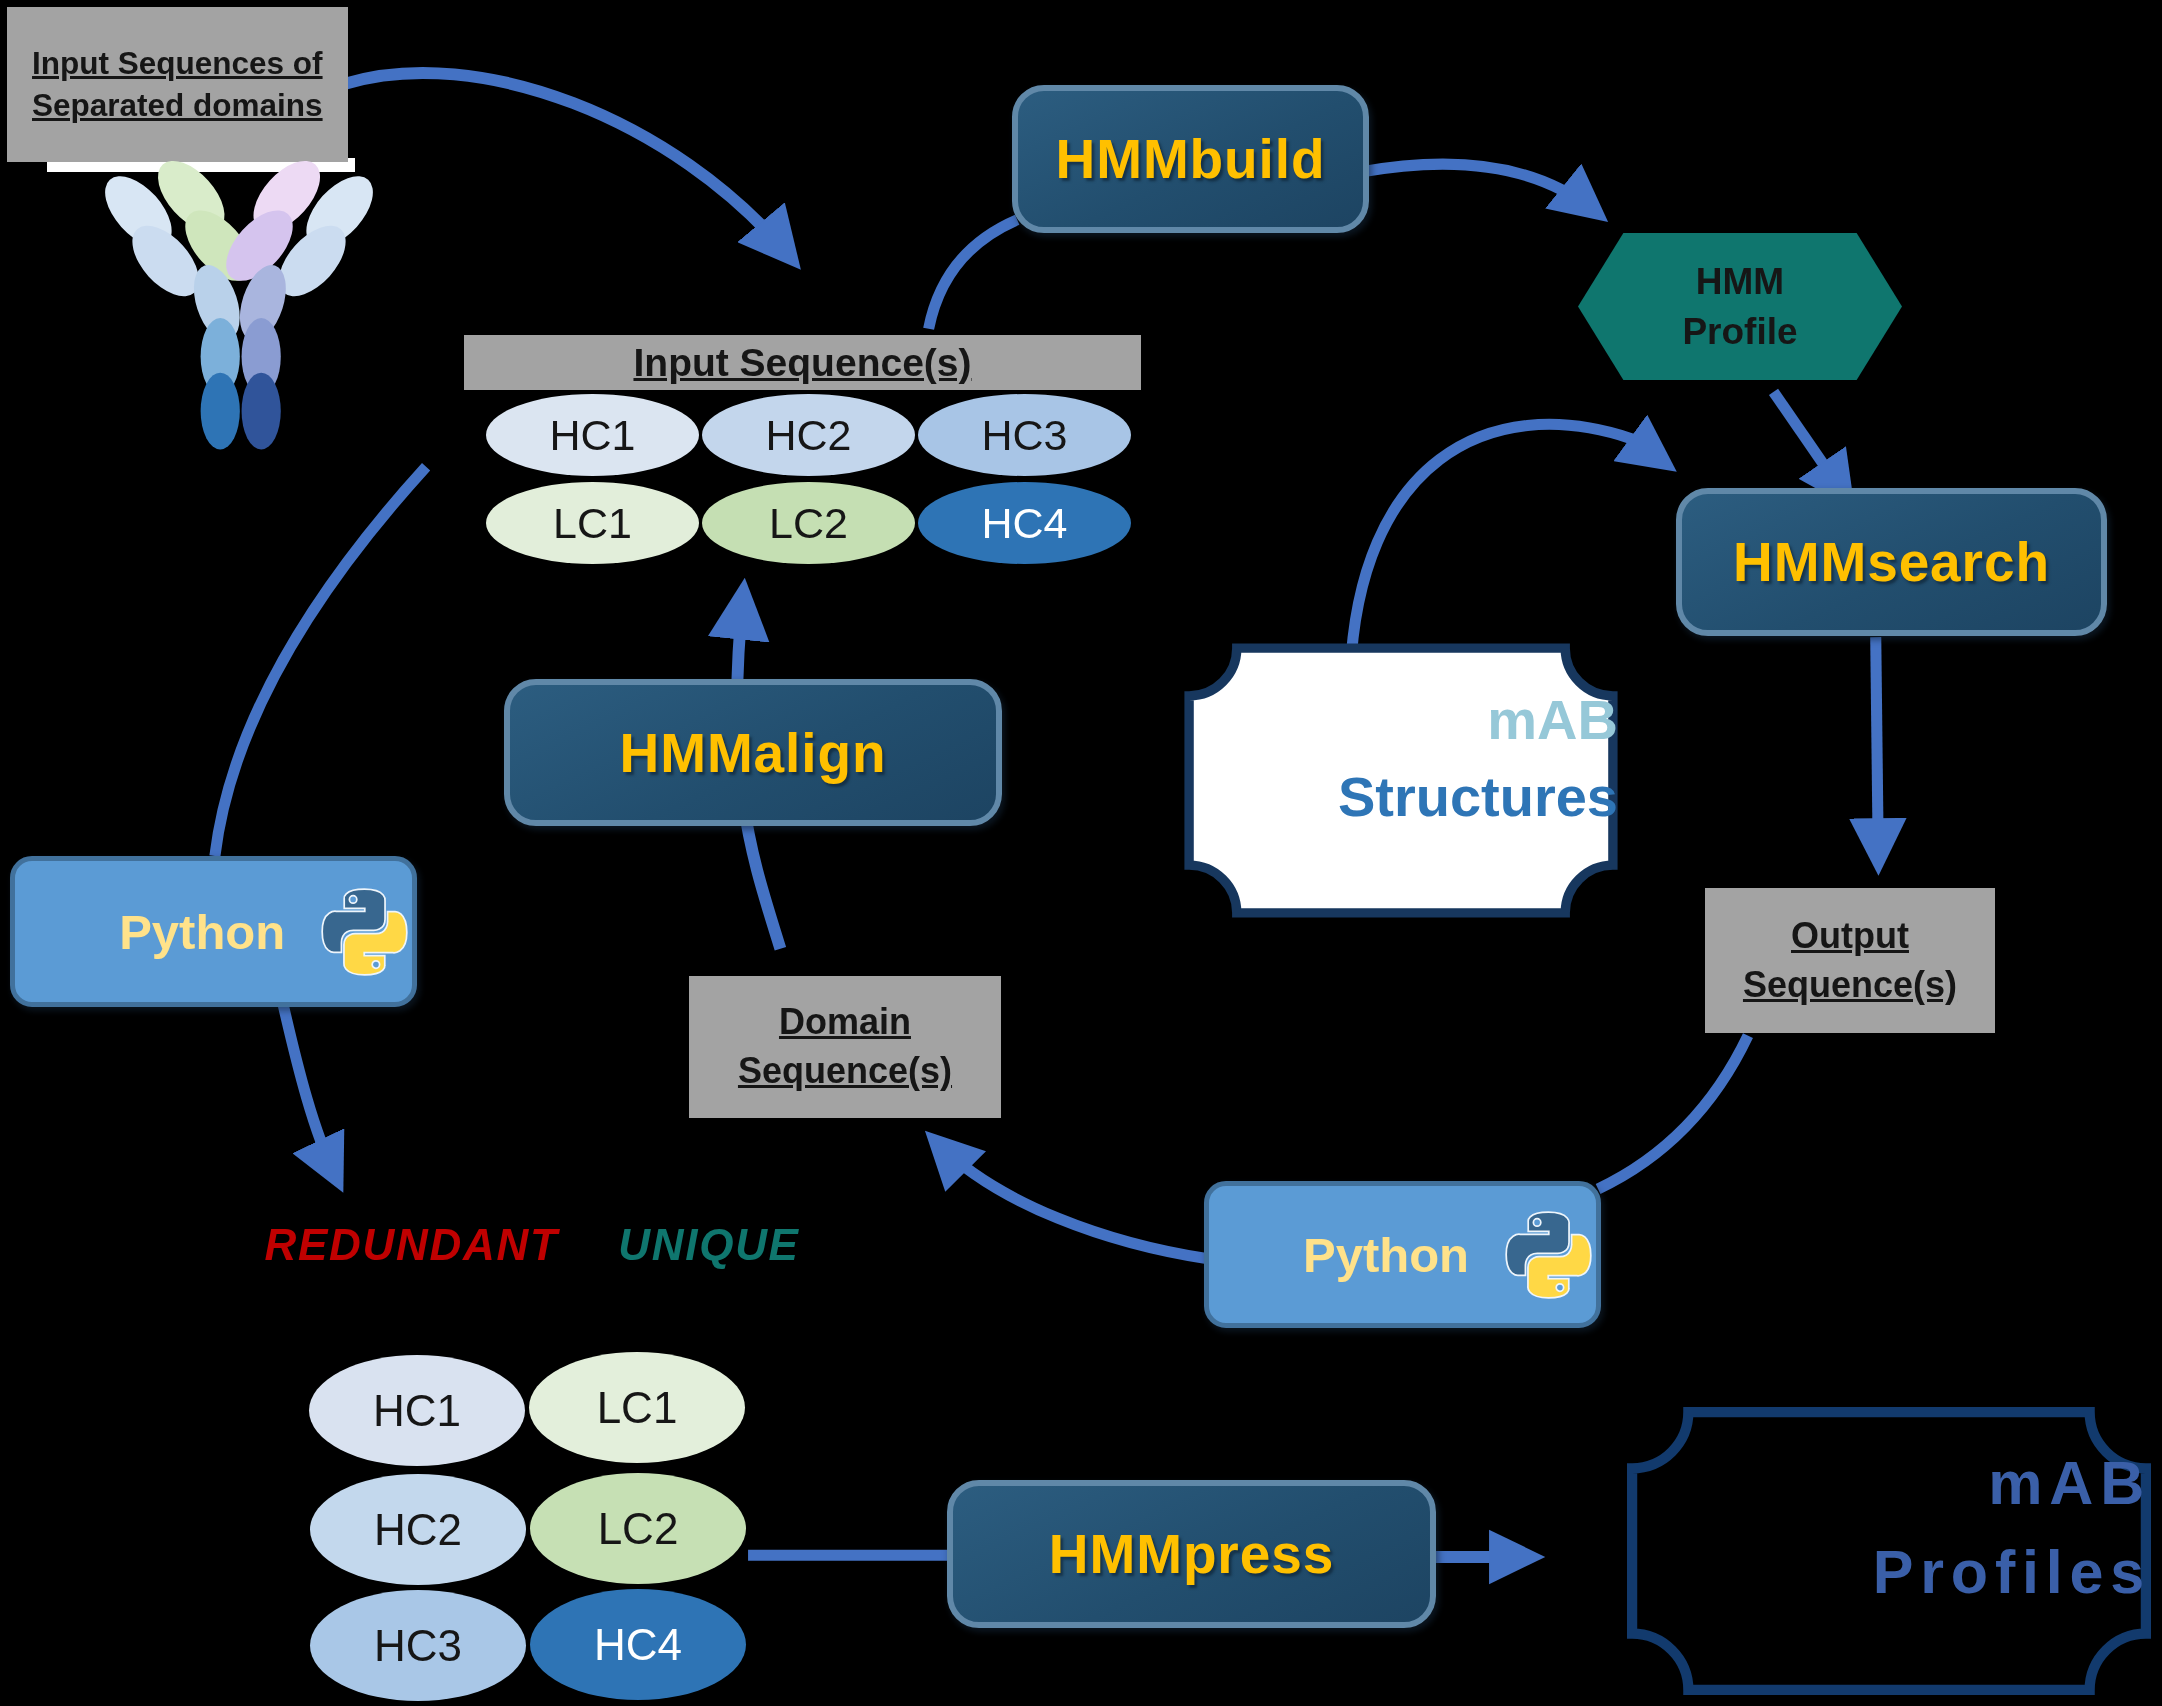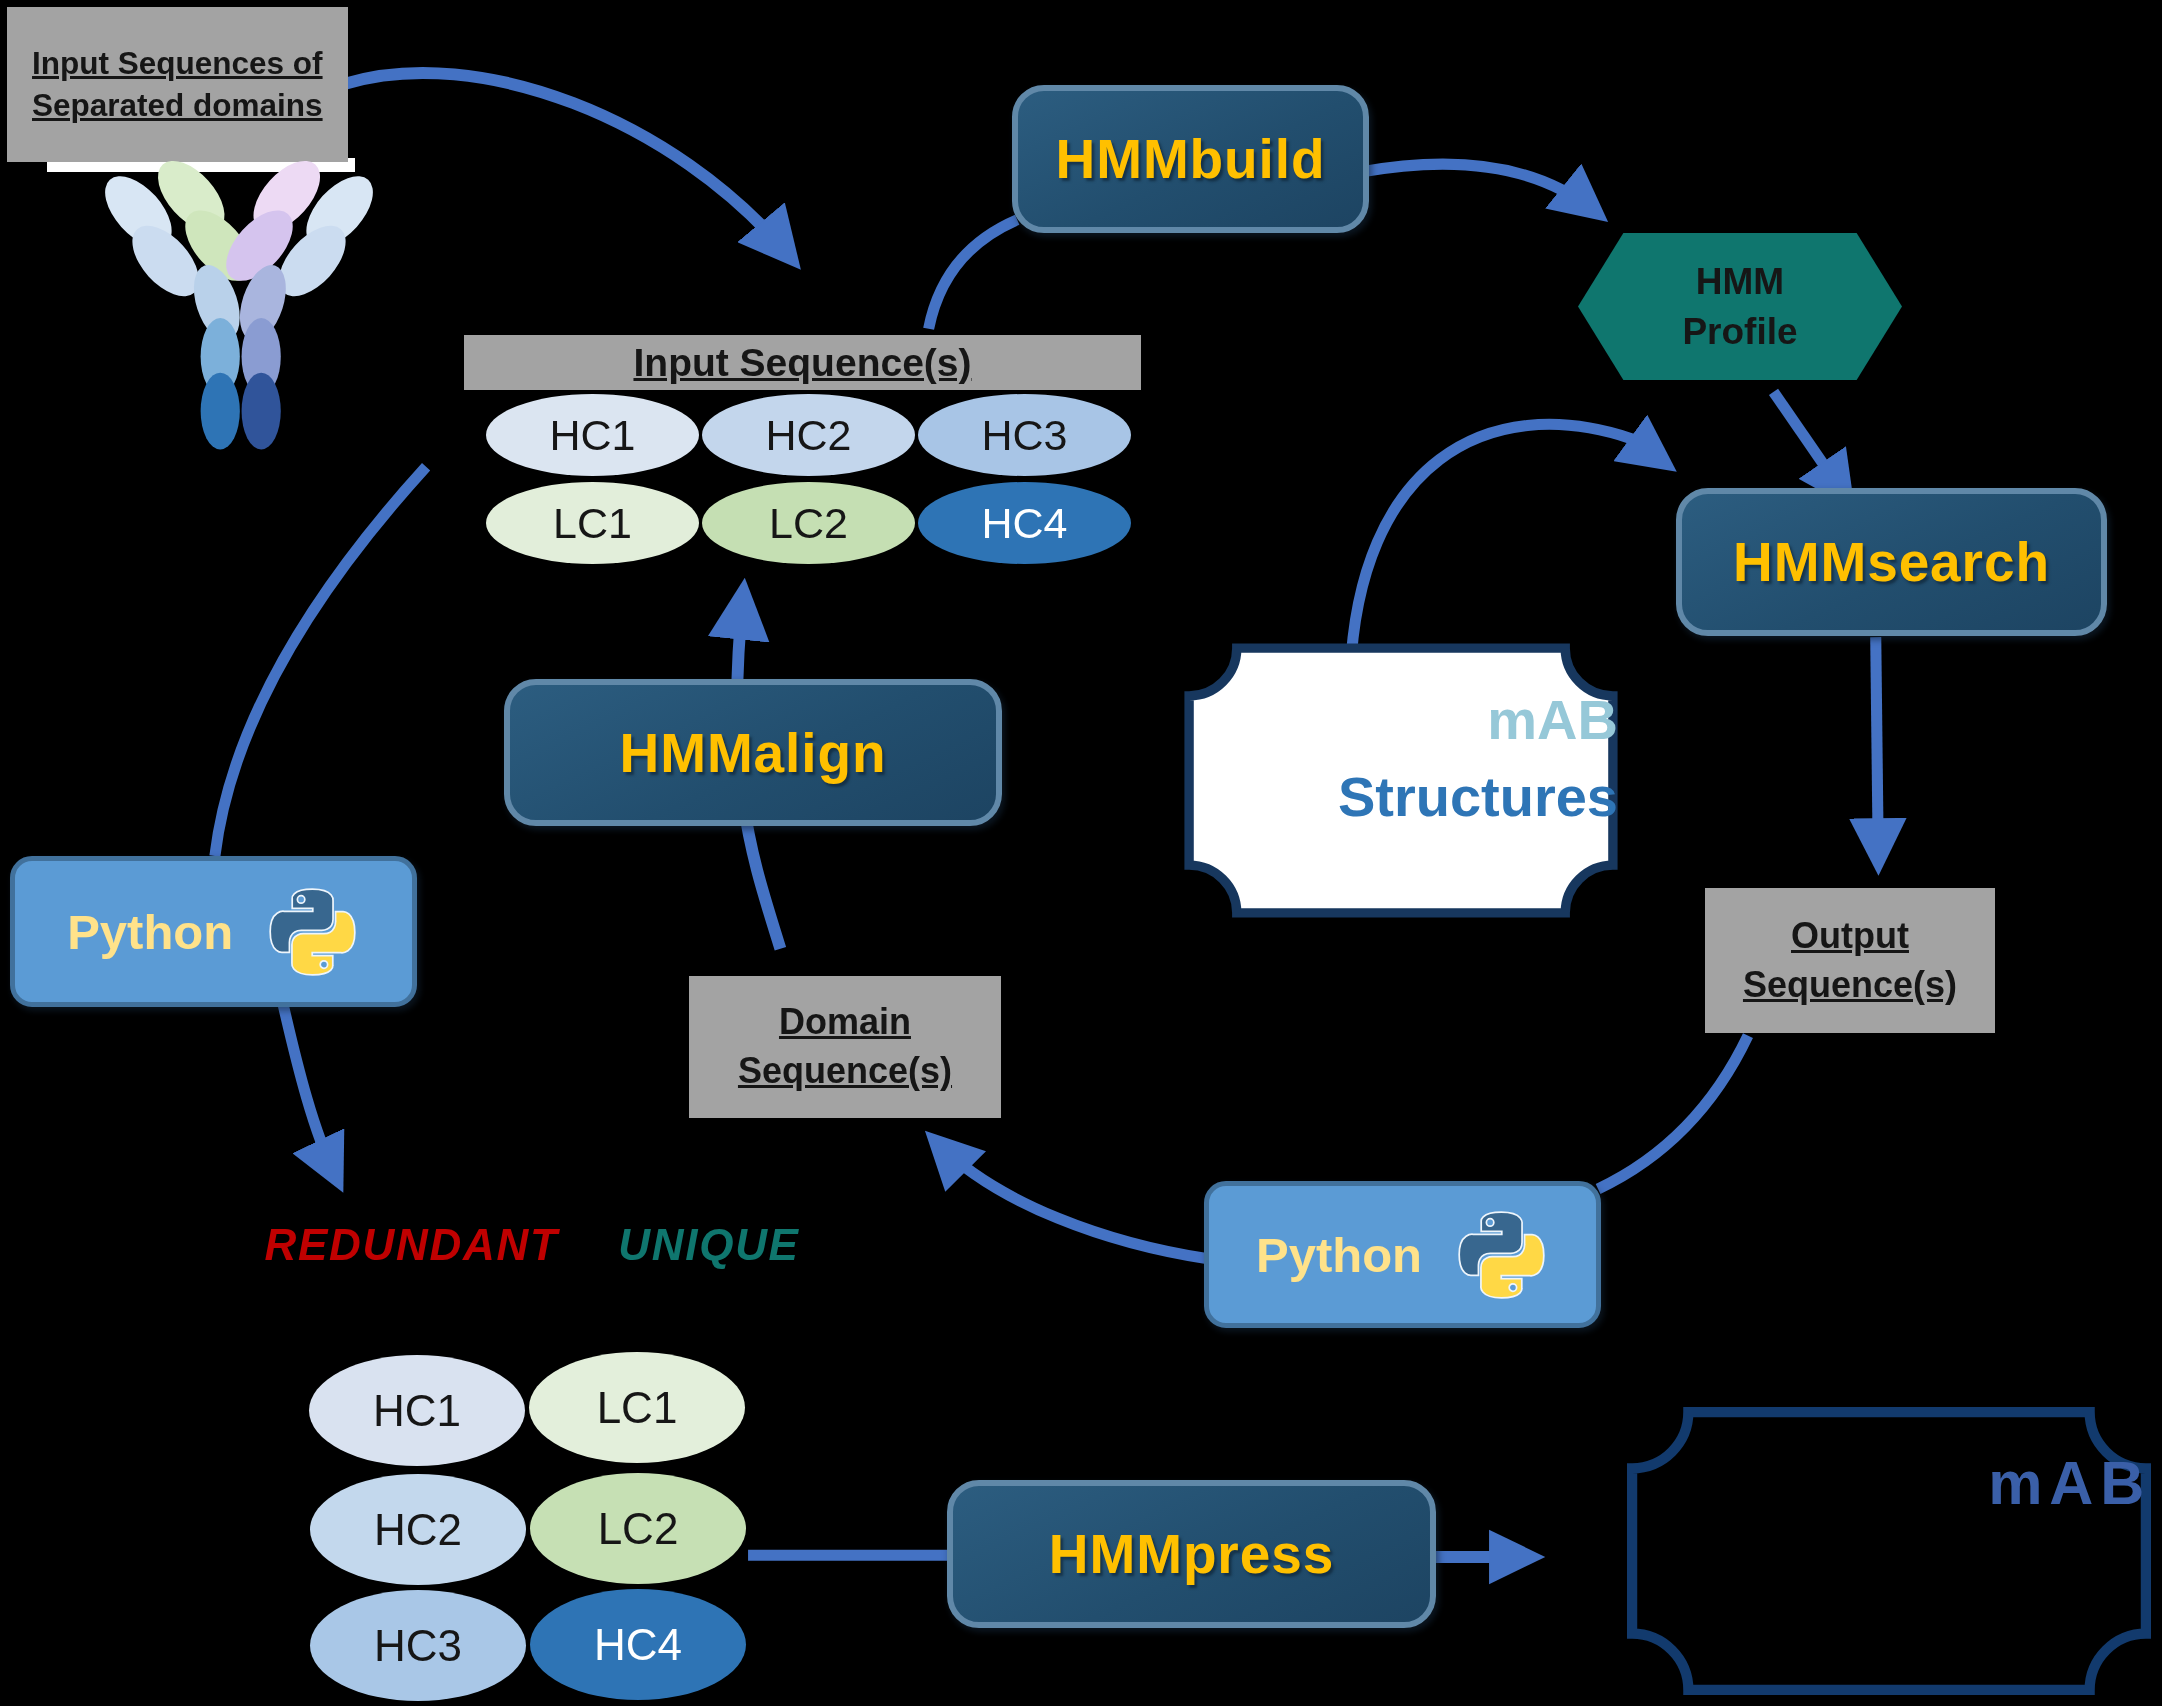--- a/index.html
+++ b/index.html
@@ -12,21 +12,21 @@
   .greenbox{background:#a3a3a3;color:#161616;font-weight:700;text-decoration:underline;}
   .tool{
     background:linear-gradient(155deg,#2c5d80 0%,#224e6e 55%,#1d4462 100%);
     border:6px solid #6088a8;border-radius:32px;
     box-shadow:2.6px 3.4px 6.8px rgba(20,40,60,.55);
   }
   .tool .lbl{color:#ffc000;font-weight:700;font-size:55px;text-shadow:2.6px 3.4px 2.6px rgba(10,25,40,.55);letter-spacing:0.9px;}
   .pybox{
     background:#5b9bd5;border:5.1px solid #41719c;border-radius:22px;
     box-shadow:2.6px 3.4px 6.8px rgba(20,40,60,.5);
-    display:flex;align-items:center;justify-content:center;gap:32px;
+    display:flex;align-items:center;justify-content:flex-end;gap:32px;
   }
   .pybox .lbl{color:#ffe28a;font-weight:700;font-size:49px;}
   .hex{
     background:#0f766e;color:#161616;font-weight:700;font-size:37px;line-height:1.5;
     clip-path:polygon(0% 50%,14% 0%,86% 0%,100% 50%,86% 100%,14% 100%);
   }
   .ell{border-radius:50%;font-weight:400;color:#161616;}
   .ell.t{font-size:43px;}
   .ell.b{font-size:44px;}
   .white-text{color:#fff;}
@@ -204,17 +204,18 @@
   <div class="node tool" style="left:947px;top:1480px;width:477px;height:136px;">
     <span class="lbl">HMMpress</span>
   </div>
 
   <div class="node" style="left:1627px;top:1407px;width:524px;height:288px;">
     <svg width="524" height="288" viewBox="0 0 615 338" style="position:absolute;left:0;top:0;">
       <path d="M 72 6 H 543 A 66 66 0 0 0 609 72 V 266 A 66 66 0 0 0 543 332 H 72 A 66 66 0 0 0 6 266 V 72 A 66 66 0 0 0 72 6 Z" fill="none" stroke="#123a6d" stroke-width="12"></path>
     </svg>
     <div class="plaque-text" style="top:41px;gap:19px;letter-spacing:6.8px;">
       <div style="color:#3a5fa8;font-size:61px;">mAB</div>
+      <div style="color:#3a5fa8;font-size:61px;">Profiles</div>
     </div>
   </div>
 
 </div>
 
 
 </body></html>

